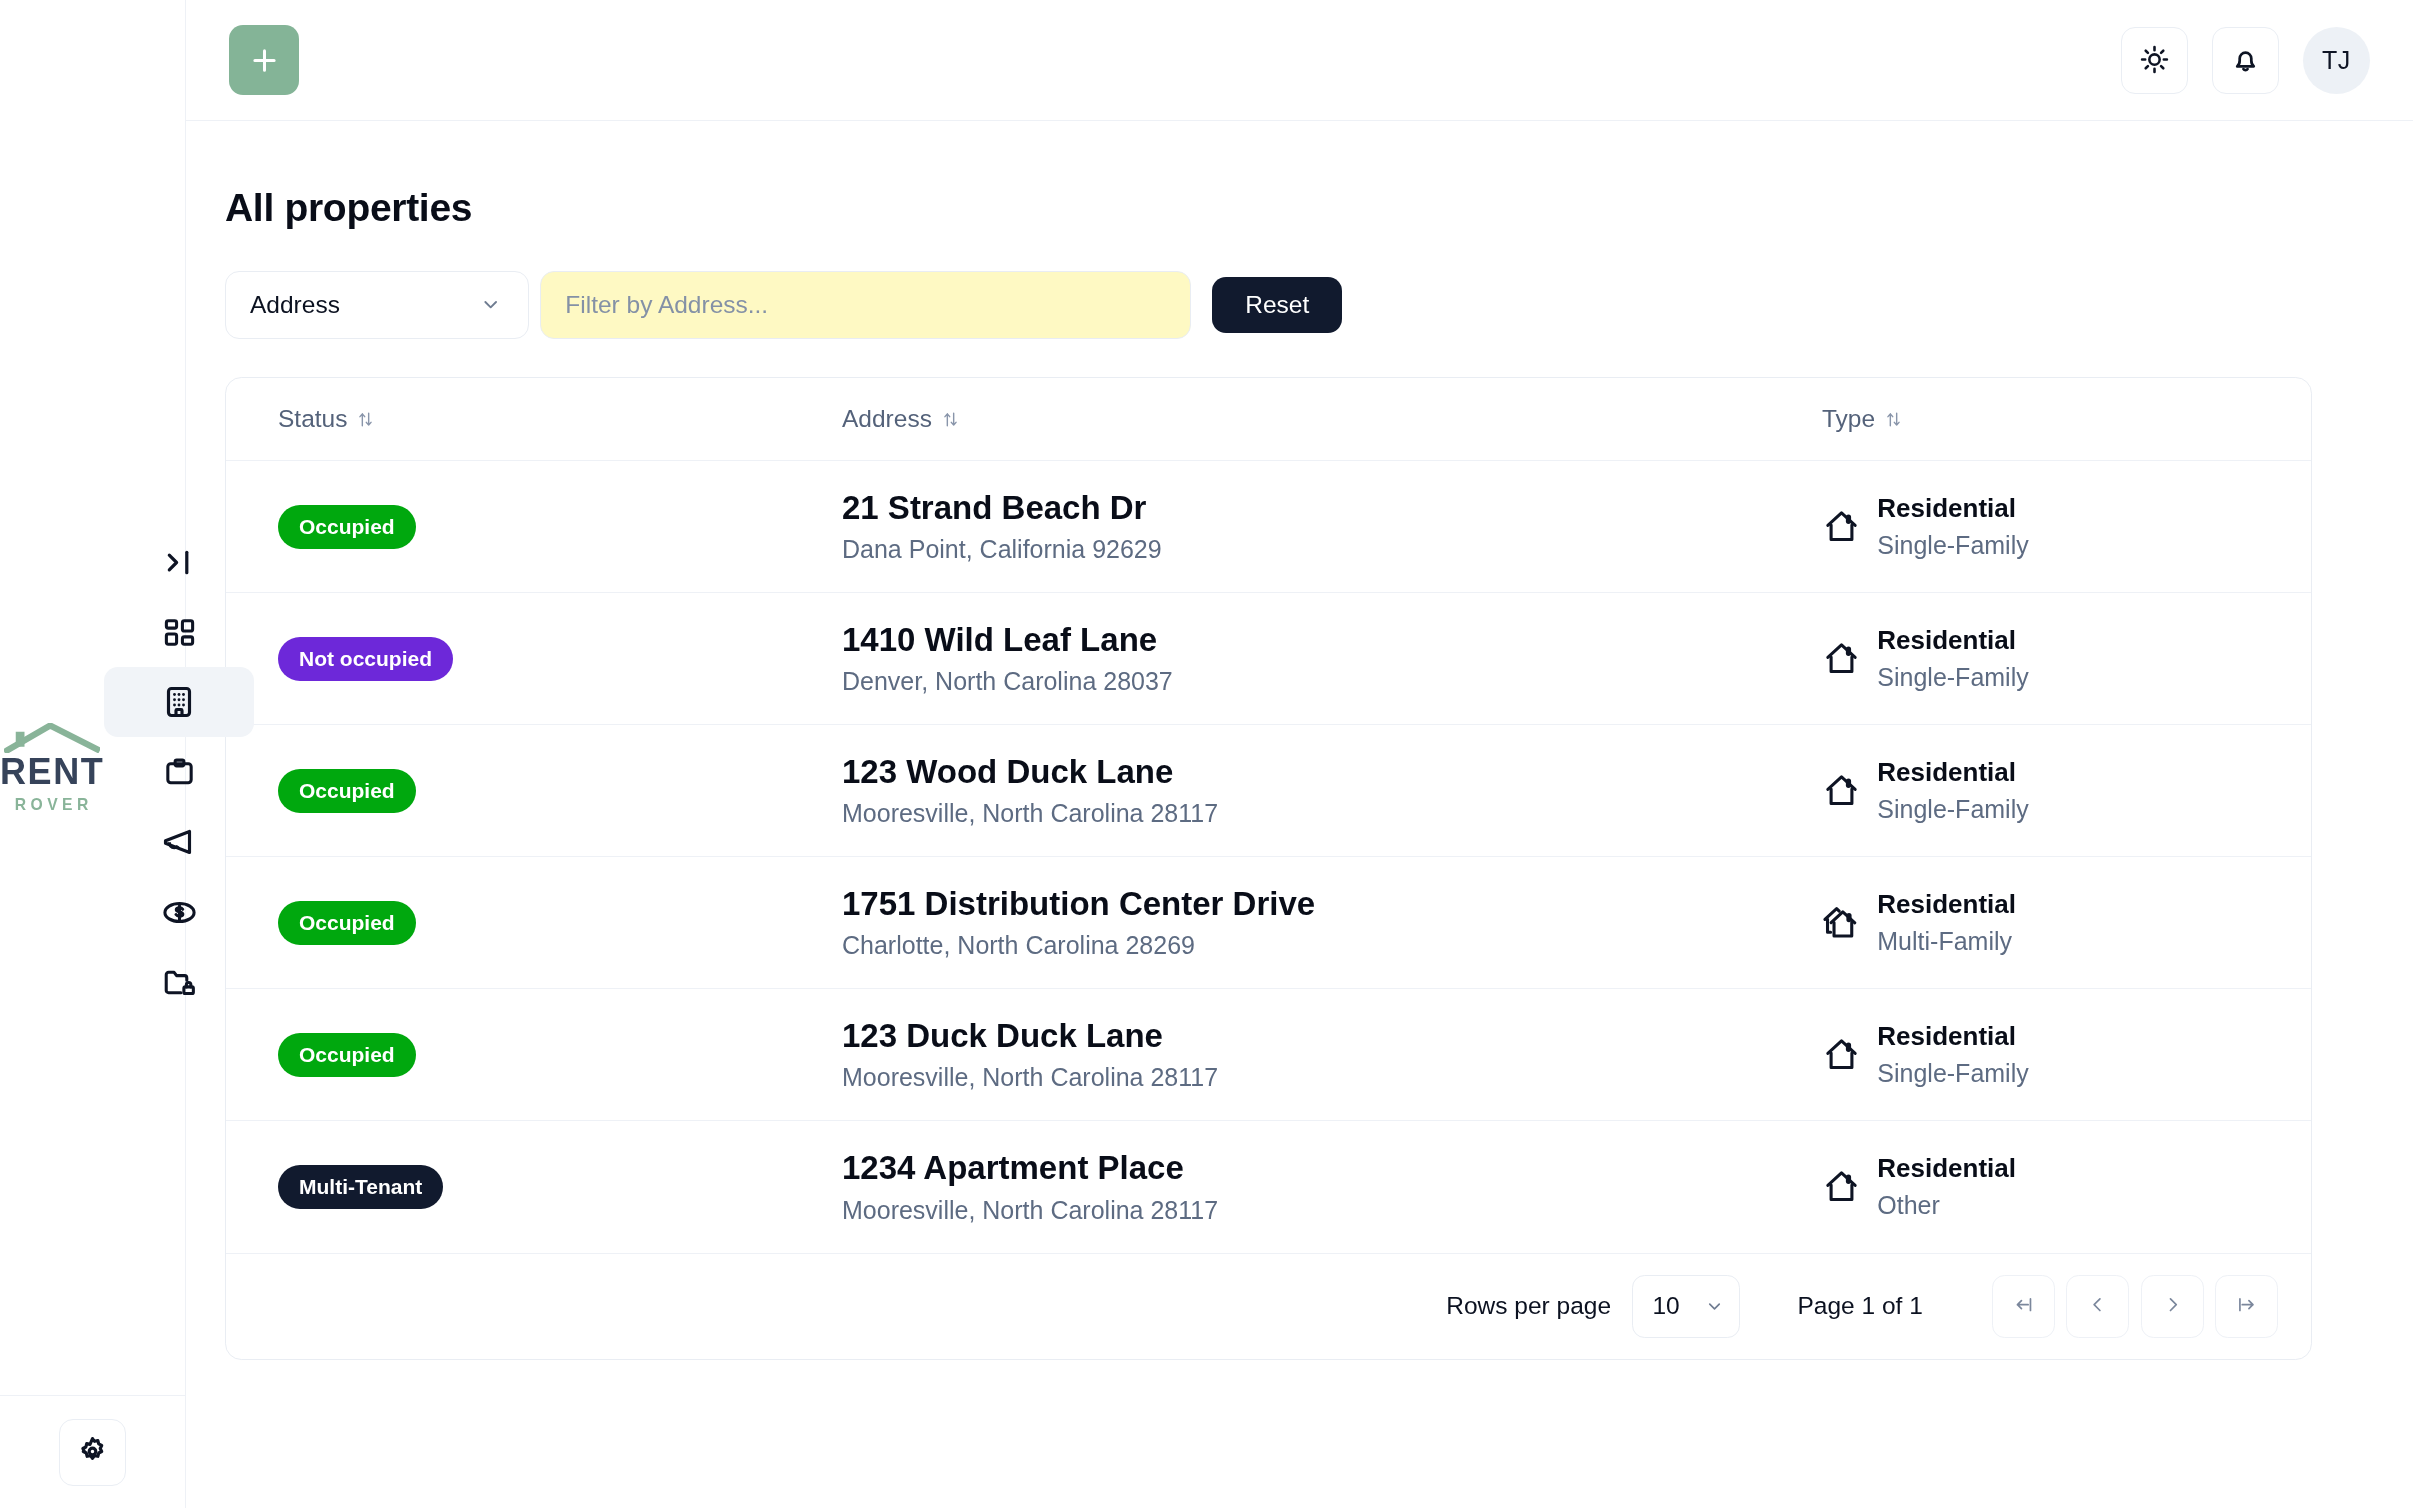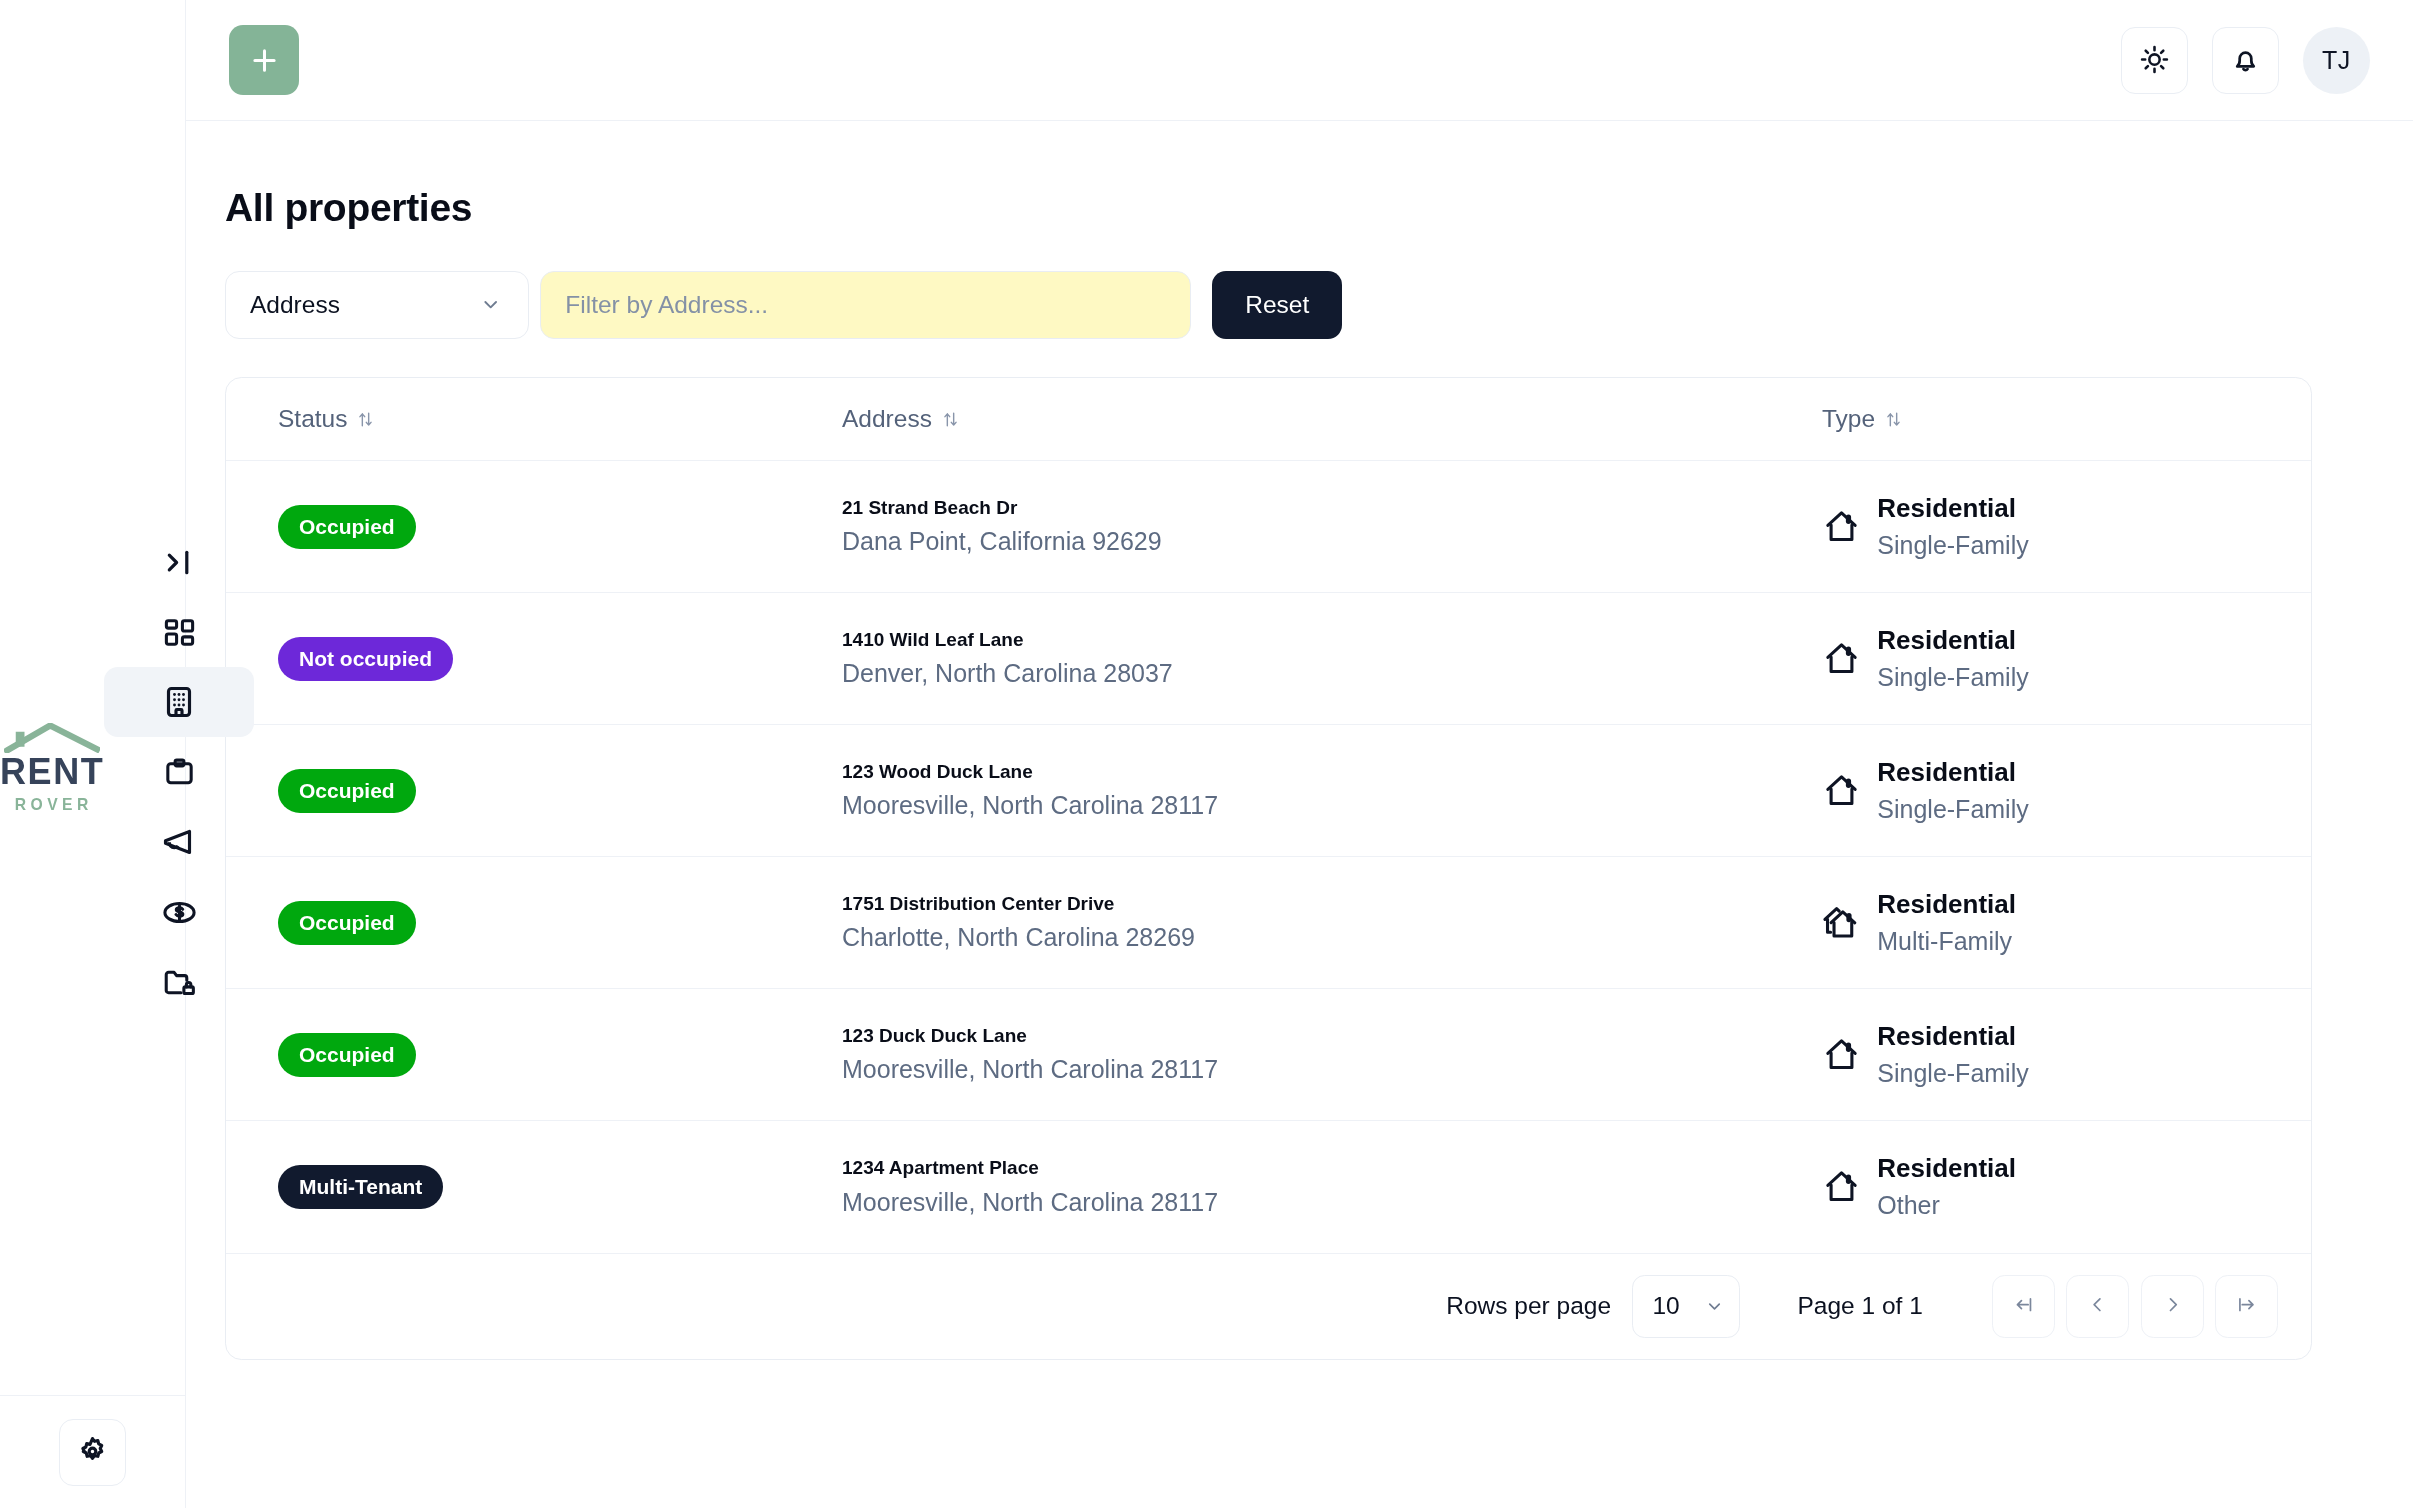--- a/index.html
+++ b/index.html
@@ -212,21 +212,21 @@
     padding: 0 24px;
     font-size: 24.5px;
     font-family: "Liberation Sans", sans-serif;
     color: #0b1120;
     outline: none;
   }
   .filter-input::placeholder { color: #8491a6; }
 
   .reset-btn {
     margin-left: 21px;
-    height: 68px;
+    height: 56px;
     padding: 0 33px;
     background: #111a2e;
     color: #ffffff;
     border: none;
     border-radius: 14px;
     font-size: 24.5px;
     font-family: "Liberation Sans", sans-serif;
     cursor: pointer;
   }
 
@@ -277,21 +277,21 @@
     color: #ffffff;
     font-size: 21px;
     font-weight: 700;
     white-space: nowrap;
   }
   .badge-occupied { background: #00a80e; }
   .badge-not-occupied { background: #6d28d9; }
   .badge-multi-tenant { background: #111a2e; }
 
   .addr-line1 {
-    font-size: 19px;
+    font-size: 33px;
     font-weight: 700;
     color: #090d18;
     line-height: 1.15;
   }
   .addr-line2 {
     font-size: 25px;
     color: #5d6b82;
     line-height: 1.15;
     margin-top: 8.8px;
   }

